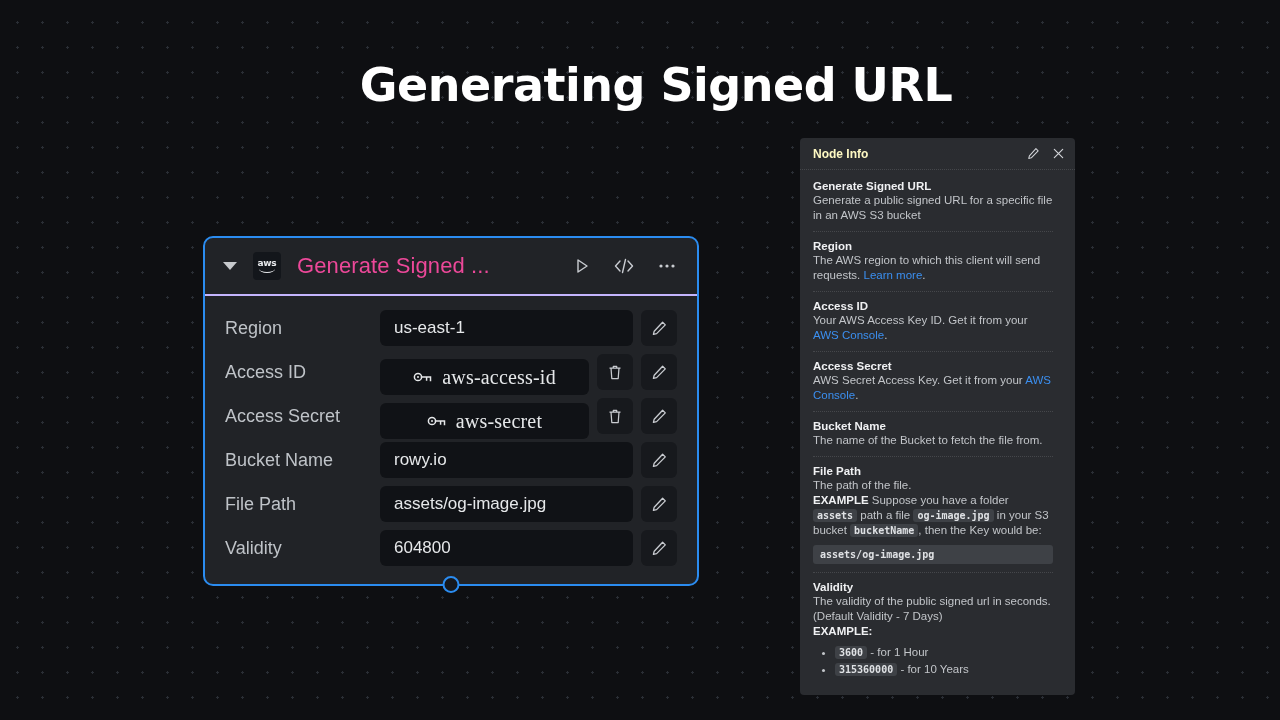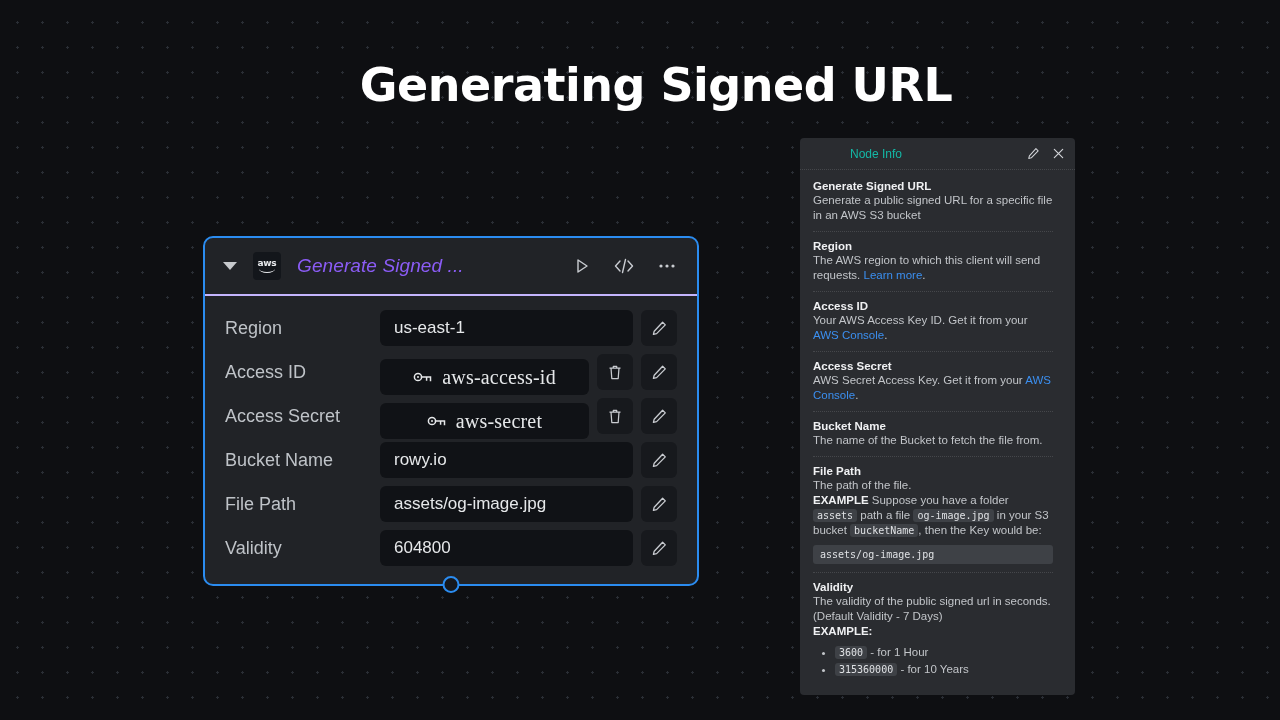--- a/index.html
+++ b/index.html
@@ -68,24 +68,23 @@
     line-height: 9px; letter-spacing: -0.3px;
     font-family: "DejaVu Sans", sans-serif;
   }
   .aws-tile .aws-swoosh {
     width: 16px; height: 4px; margin-top: 1px;
     border-bottom: 1.5px solid #e8eaed;
     border-radius: 0 0 50% 50%/0 0 100% 100%;
   }
   #node-title {
     flex: 1;
-    font-size: 19px;
-    color: #8b5cf6;
+    font-size: 22px;
+    color: #ec4899;
     letter-spacing: 0.1px;
-    font-style: italic;
   }
   .hdr-icon {
     margin-left: 22px;
     color: #c9ccd1;
     display: flex; align-items: center; justify-content: center;
     cursor: pointer;
   }
 
   
   #node-body { padding: 14px 20px 18px 20px; }
@@ -155,23 +154,22 @@
   #panel-header {
     height: 32px;
     display: flex; align-items: center;
     padding: 0 10px 0 13px;
     border-bottom: 1px dotted #45474b;
     flex: none;
   }
   #panel-title {
     flex: 1;
     font-size: 12px;
-    color: #14b8a6;
-    font-weight: normal;
-    margin-left: 37px;
+    color: #fef9c3;
+    font-weight: bold;
   }
   .panel-ico { margin-left: 12px; cursor: pointer; color: #d2d4d8; display: flex; }
   #panel-body {
     flex: 1;
     padding: 10px 22px 8px 13px;
     overflow: hidden;
   }
   .sec { padding-bottom: 8px; }
   .sec + .sec { border-top: 1px dotted #45474b; padding-top: 8px; }
   .sec-title {
@@ -183,20 +181,21 @@
   }
   .lnk { color: #3b8ff0; }
   code {
     font-family: "DejaVu Sans Mono", monospace;
     font-size: 10px;
     background: #3e4146;
     color: #dfe1e4;
     border-radius: 3px;
     padding: 1px 4px;
     white-space: nowrap;
+    font-weight: bold;
   }
   .codeblock {
     display: block;
     background: #3e4146;
     border-radius: 3px;
     padding: 4px 7px;
     margin-top: 7px;
     font-family: "DejaVu Sans Mono", monospace;
     font-size: 10px;
     color: #dfe1e4;

